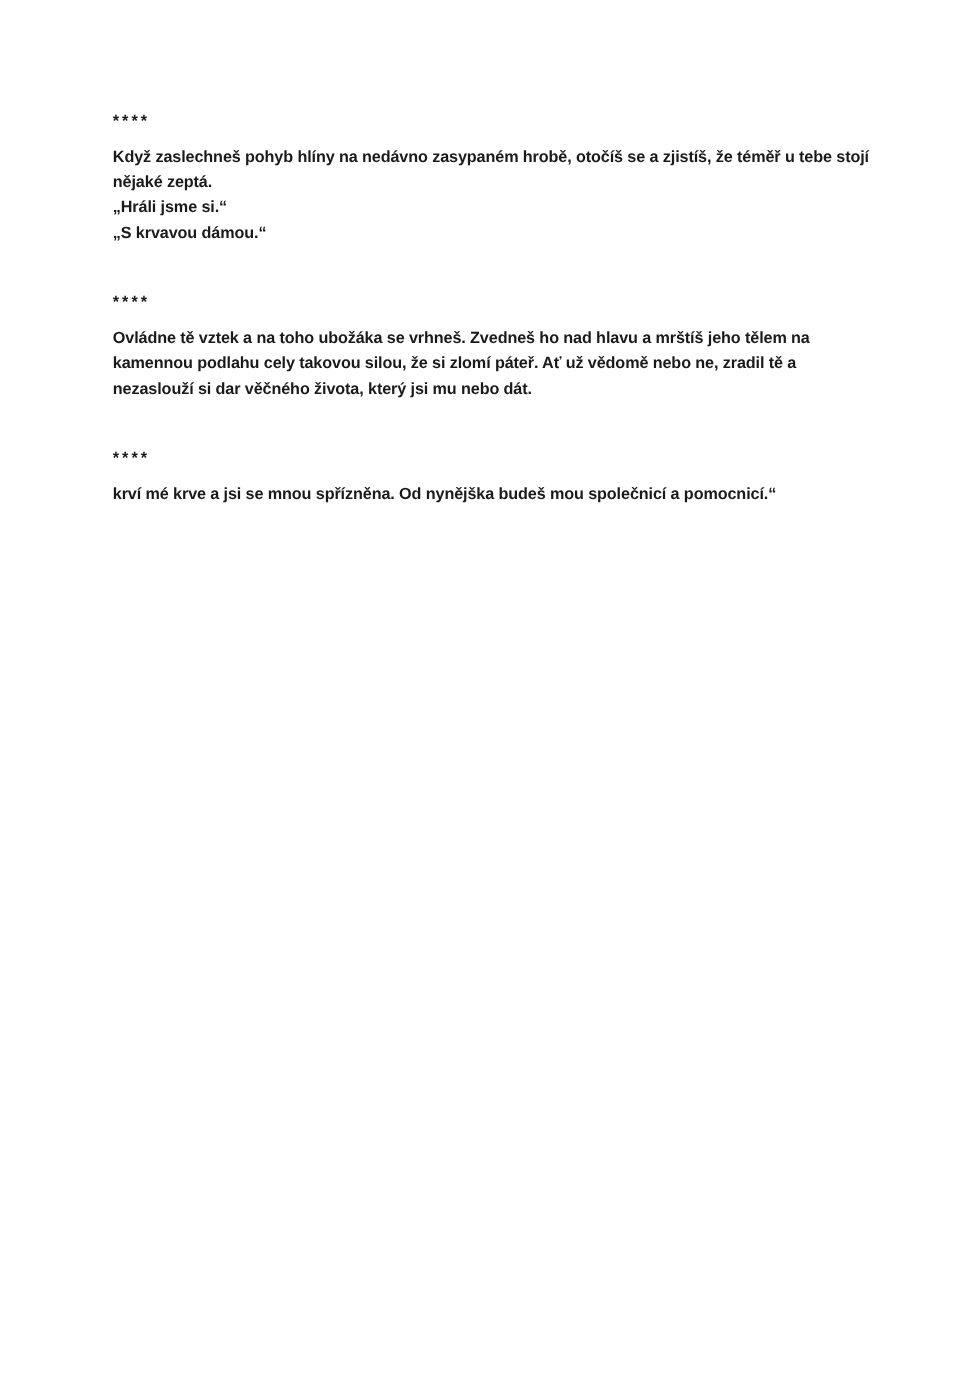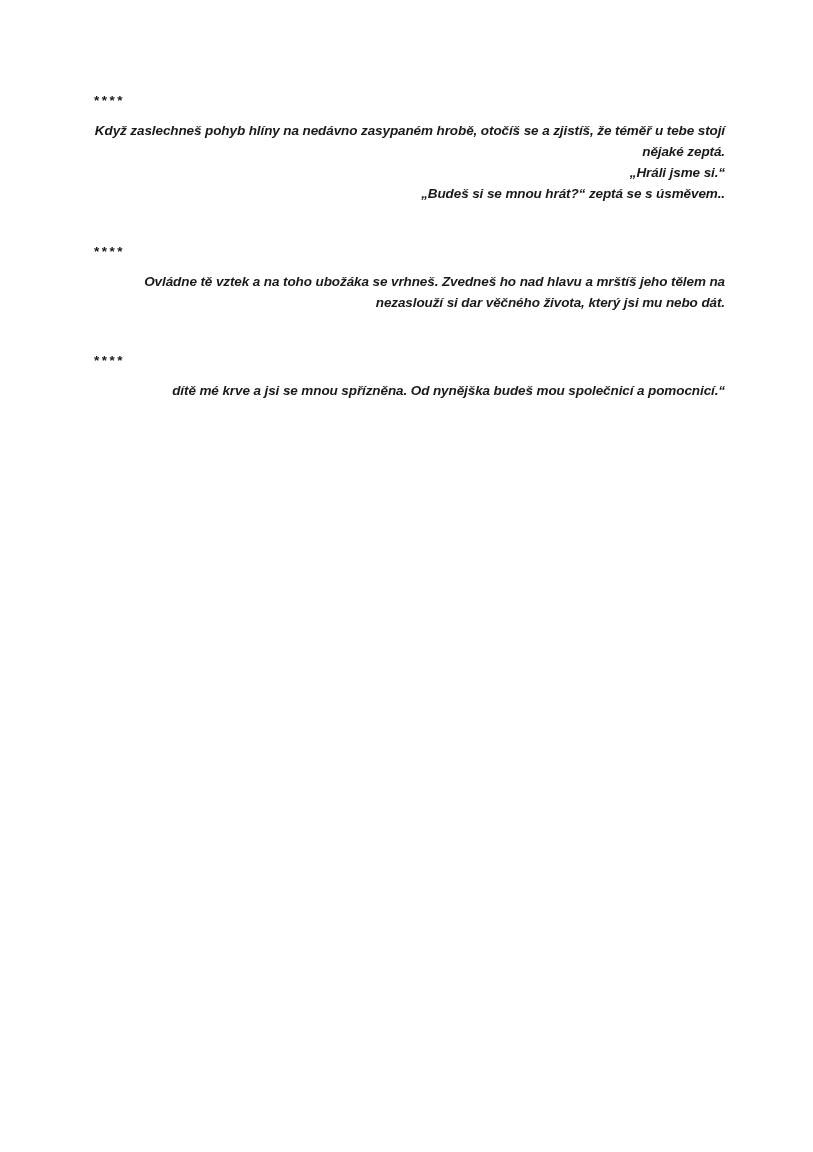--- a/index.html
+++ b/index.html
@@ -30,53 +30,52 @@
     color: #1a1a1a;
     white-space: nowrap;
   }
   .section:not(:first-child) .section-marker {
     margin-top: 37px;
   }
   .para {
     margin-top: 9px;
   }
   .line {
-    font-style: italic;
     font-weight: 700;
     font-size: 13.5px;
     line-height: 21px;
     letter-spacing: -0.1px;
     color: #1a1a1a;
     white-space: nowrap;
-    text-align: right;
   }
 </style>
 </head>
 <body>
 
 <div class="page">
 
   <div class="section">
     <div class="section-marker">****</div>
     <div class="para">
       <div class="line">Když zaslechneš pohyb hlíny na nedávno zasypaném hrobě, otočíš se a zjistíš, že téměř u tebe stojí</div>
       <div class="line">nějaké zeptá.</div>
       <div class="line">„Hráli jsme si.“</div>
-      <div class="line">„Budeš si se mnou hrát?“ zeptá se s úsměvem..</div>
+      <div class="line">„S krvavou dámou.“</div>
     </div>
   </div>
 
   <div class="section">
     <div class="section-marker">****</div>
     <div class="para">
       <div class="line">Ovládne tě vztek a na toho ubožáka se vrhneš. Zvedneš ho nad hlavu a mrštíš jeho tělem na</div>
+      <div class="line">kamennou podlahu cely takovou silou, že si zlomí páteř. Ať už vědomě nebo ne, zradil tě a</div>
       <div class="line">nezaslouží si dar věčného života, který jsi mu nebo dát.</div>
     </div>
   </div>
 
   <div class="section">
     <div class="section-marker">****</div>
     <div class="para">
-      <div class="line">dítě mé krve a jsi se mnou spřízněna. Od nynějška budeš mou společnicí a pomocnicí.“</div>
+      <div class="line">krví mé krve a jsi se mnou spřízněna. Od nynějška budeš mou společnicí a pomocnicí.“</div>
     </div>
   </div>
 
 </div>
 
 </body></html>

